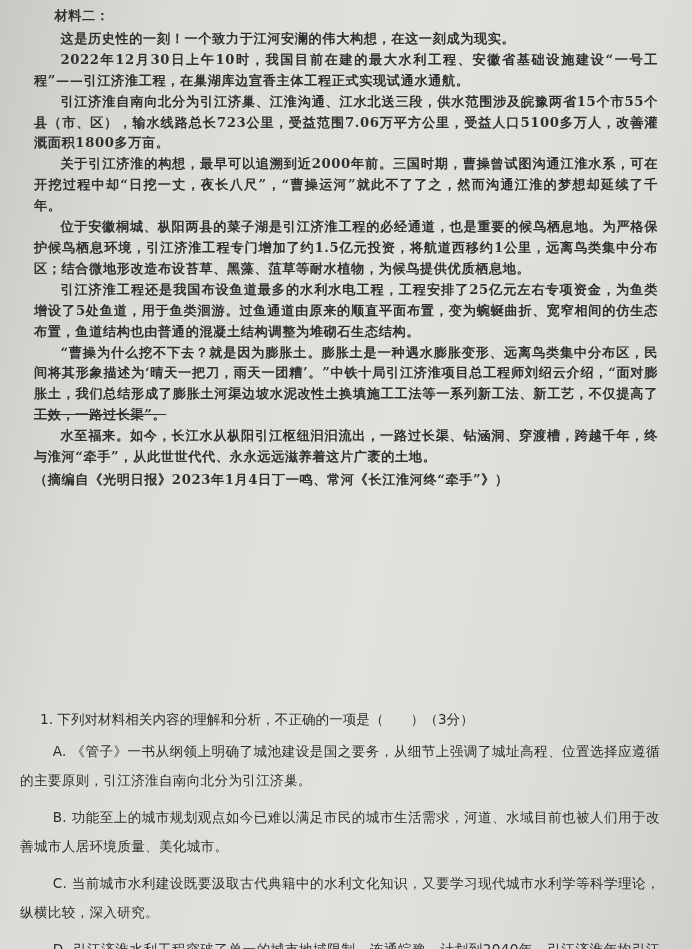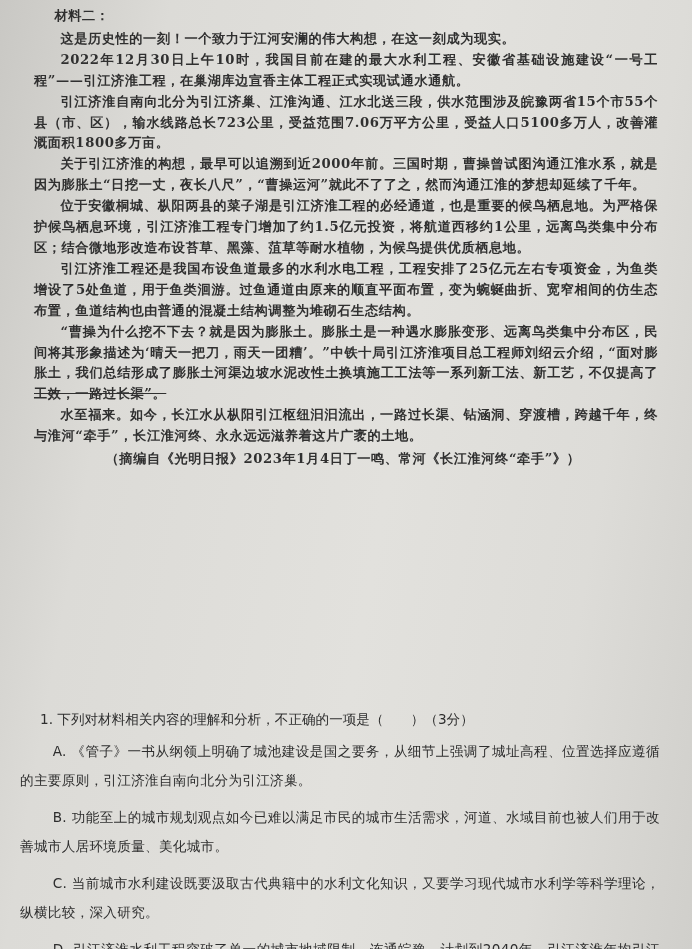--- a/index.html
+++ b/index.html
@@ -12,43 +12,43 @@
   }
   .page { position:absolute; left:0; top:0; width:692px; height:716px; }
   .material {
     position:absolute; left:34px; top:6px; width:624px;
     font-size:13.2px; line-height:20.9px; letter-spacing:0.6px;
     font-weight:bold; color:#303030;
   }
   .material p { margin:0; text-indent:2em; text-align:justify; }
   .material .heading { text-indent:1.55em; margin-bottom:2px; }
   .material .strike { text-decoration:line-through; }
-  .material .source { text-indent:0; text-align:center; padding-right:6px; margin-top:2px; }
+  .material .source { text-indent:0; text-align:left; padding-right:6px; margin-top:2px; }
   .question {
     position:absolute; left:20px; top:709px; width:640px;
     font-family: "DejaVu Sans", "Liberation Sans", sans-serif;
     font-size:13.6px; color:#2e2e2e;
   }
   .question .stem { margin:0 0 8px 20px; line-height:20px; }
   .question .opt { margin:0 0 8px 0; line-height:29px; text-indent:2.4em; text-align:justify; letter-spacing:0.3px; }
 </style>
 </head>
 <body>
 
 <div class="page">
   <div class="material">
     <p class="heading">材料二：</p>
     <p>这是历史性的一刻！一个致力于江河安澜的伟大构想，在这一刻成为现实。</p>
     <p>2022年12月30日上午10时，我国目前在建的最大水利工程、安徽省基础设施建设“一号工程”——引江济淮工程，在巢湖库边宣香主体工程正式实现试通水通航。</p>
     <p>引江济淮自南向北分为引江济巢、江淮沟通、江水北送三段，供水范围涉及皖豫两省15个市55个县（市、区），输水线路总长723公里，受益范围7.06万平方公里，受益人口5100多万人，改善灌溉面积1800多万亩。</p>
-    <p>关于引江济淮的构想，最早可以追溯到近2000年前。三国时期，曹操曾试图沟通江淮水系，就是因为膨胀土“日挖一丈，夜长八尺”，“曹操运河”就此不了了之，然而沟通江淮的梦想却延续了千年。</p>
+    <p>关于引江济淮的构想，最早可以追溯到近2000年前。三国时期，曹操曾试图沟通江淮水系，可在开挖过程中却“日挖一丈，夜长八尺”，“曹操运河”就此不了了之，然而沟通江淮的梦想却延续了千年。</p>
     <p>位于安徽桐城、枞阳两县的菜子湖是引江济淮工程的必经通道，也是重要的候鸟栖息地。为严格保护候鸟栖息环境，引江济淮工程专门增加了约1.5亿元投资，将航道西移约1公里，远离鸟类集中分布区；结合微地形改造布设苔草、黑藻、菹草等耐水植物，为候鸟提供优质栖息地。</p>
     <p>引江济淮工程还是我国布设鱼道最多的水利水电工程，工程安排了25亿元左右专项资金，为鱼类增设了5处鱼道，用于鱼类洄游。过鱼通道由原来的顺直平面布置，变为蜿蜒曲折、宽窄相间的仿生态布置，鱼道结构也由普通的混凝土结构调整为堆砌石生态结构。</p>
     <p><span>“曹操为什么挖不下去？就是因为膨胀土。膨胀土是一种遇水膨胀变形、远离鸟类集中分布区，民间将其形象描述为‘晴天一把刀，雨天一团糟’。”中铁十局引江济淮项目总工程师刘绍云介绍，“面对膨胀土，我们总结形成了膨胀土河渠边坡水泥改性土换填施工工法等一系列新工法、新工艺，不仅提高了</span><span class="strike">工效，一路过长渠”。</span></p>
-    <p>水至福来。如今，长江水从枞阳引江枢纽汩汩流出，一路过长渠、钻涵洞、穿渡槽，跨越千年，终与淮河“牵手”，长江淮河终、永永远远滋养着这片广袤的土地。</p>
+    <p>水至福来。如今，长江水从枞阳引江枢纽汩汩流出，一路过长渠、钻涵洞、穿渡槽，跨越千年，终与淮河“牵手”，从此世世代代、永永远远滋养着这片广袤的土地。</p>
     <p class="source">（摘编自《光明日报》2023年1月4日丁一鸣、常河《长江淮河终“牵手”》）</p>
   </div>
 
   <div class="question">
     <p class="stem">1. 下列对材料相关内容的理解和分析，不正确的一项是（　　）（3分）</p>
     <p class="opt"><span>A.</span> <span>《管子》一书从纲领上明确了城池建设是国之要务，从细节上强调了城址高程、位置选择应遵循的主要原则，引江济淮自南向北分为引江济巢。</span></p>
     <p class="opt"><span>B.</span> <span>功能至上的城市规划观点如今已难以满足市民的城市生活需求，河道、水域目前也被人们用于改善城市人居环境质量、美化城市。</span></p>
     <p class="opt"><span>C.</span> <span>当前城市水利建设既要汲取古代典籍中的水利文化知识，又要学习现代城市水利学等科学理论，纵横比较，深入研究。</span></p>
     <p class="opt"><span>D.</span> <span>引江济淮水利工程突破了单一的城市地域限制，连通皖豫，计划到2040年，引江济淮年均引江水量将达43亿立方米。</span></p>
   </div>

